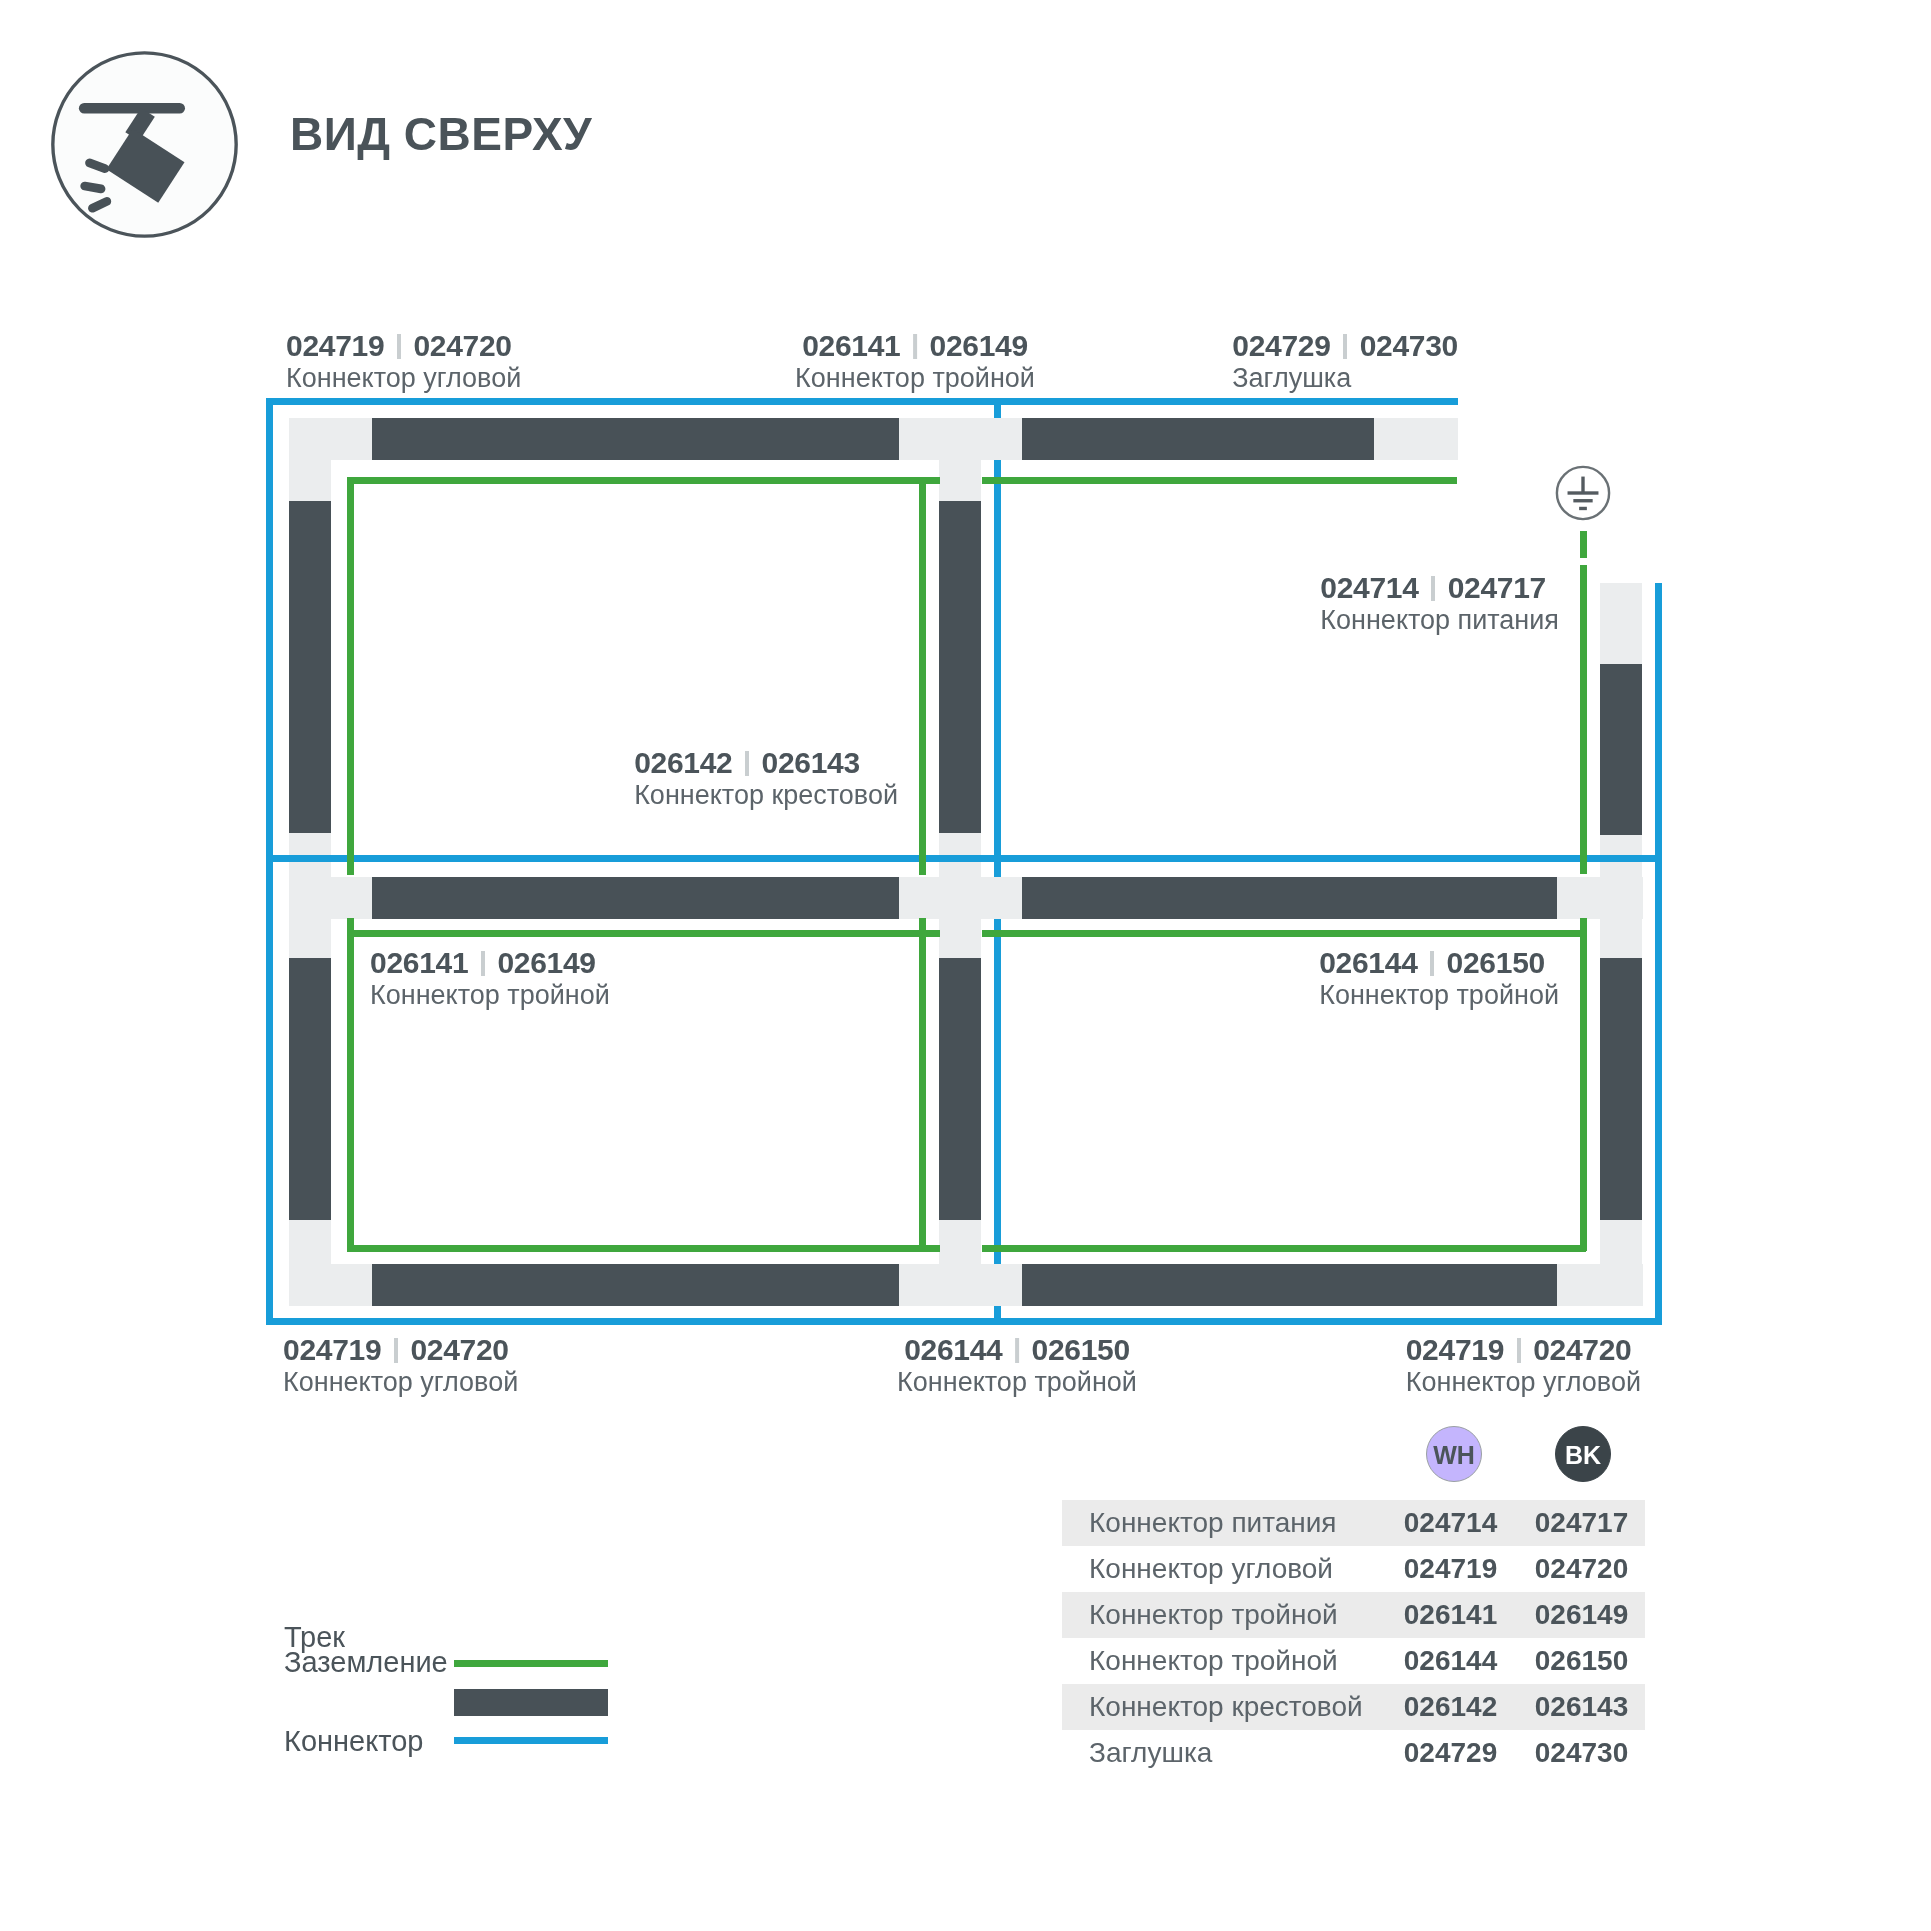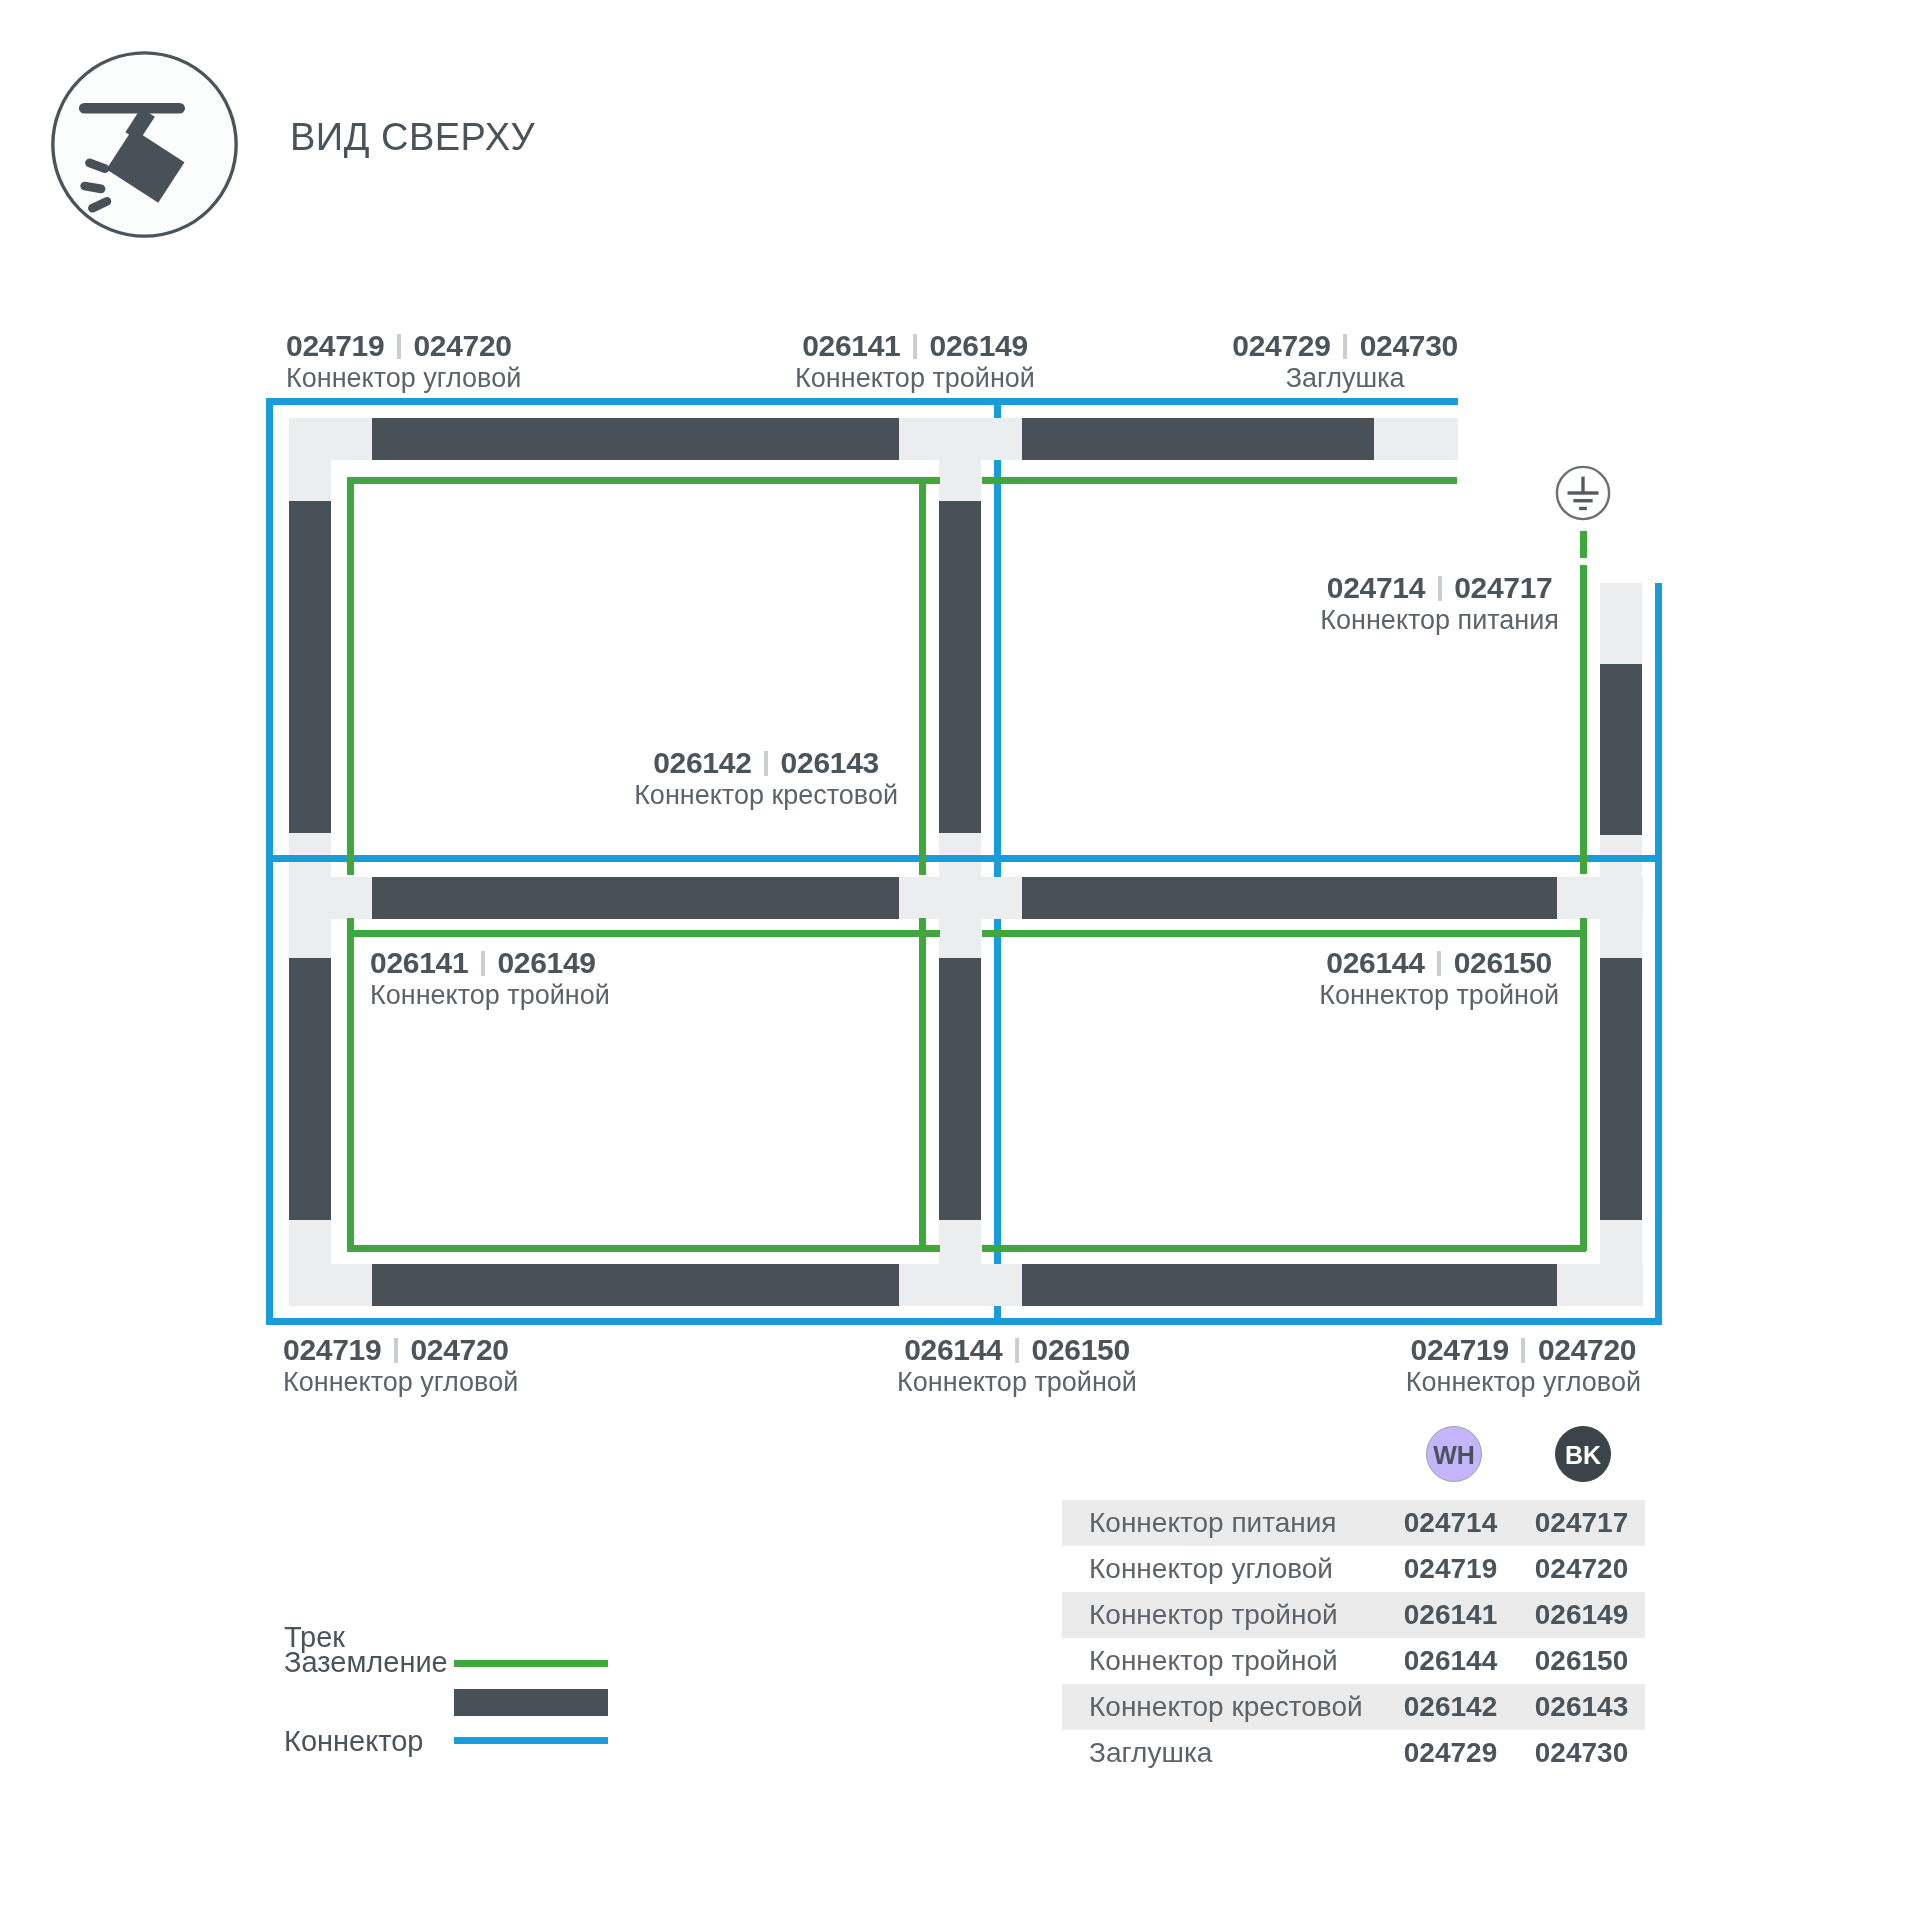--- a/index.html
+++ b/index.html
@@ -20,26 +20,26 @@
   .abs{position:absolute}
   .trk{position:absolute;background:var(--light)}
   .seg{position:absolute;background:var(--dark)}
   .bl{position:absolute;background:var(--blue)}
   .gl{position:absolute;background:var(--green)}
 
   
   .dlabel{position:absolute;white-space:nowrap}
   .dlabel .nums{font-size:30px;line-height:33px;font-weight:bold;color:var(--txt);letter-spacing:-0.3px}
   .dlabel .lname{font-size:27px;line-height:33px;color:var(--txt2)}
-  .dlabel.align-right{text-align:center}
+  .dlabel.align-right{text-align:left}
   .dlabel.align-center{text-align:center;transform:translateX(-50%)}
   .sep{display:inline-block;width:3.9px;height:25px;background:#c9ced0;margin:0 12.6px;vertical-align:-2.9px}
 
   
-  .page-title{position:absolute;left:290px;top:116px;font-size:38px;font-weight:normal;color:#4a5359;letter-spacing:0.5px}
+  .page-title{position:absolute;left:290px;top:107px;font-size:46px;font-weight:bold;color:#4a5359;letter-spacing:0.5px}
 
   
   .legend-label{position:absolute;left:284px;font-size:29px;color:var(--txt);line-height:39px}
   .legend-swatch{position:absolute;left:454px;width:154px}
 
   
   .ptable{position:absolute;left:1062px;top:1500px;width:583px}
   .trow{display:flex;height:46px;line-height:46px}
   .trow.stripe{background:var(--stripe)}
   .tname{width:321px;padding-left:27px;font-size:28px;color:var(--txt2)}

